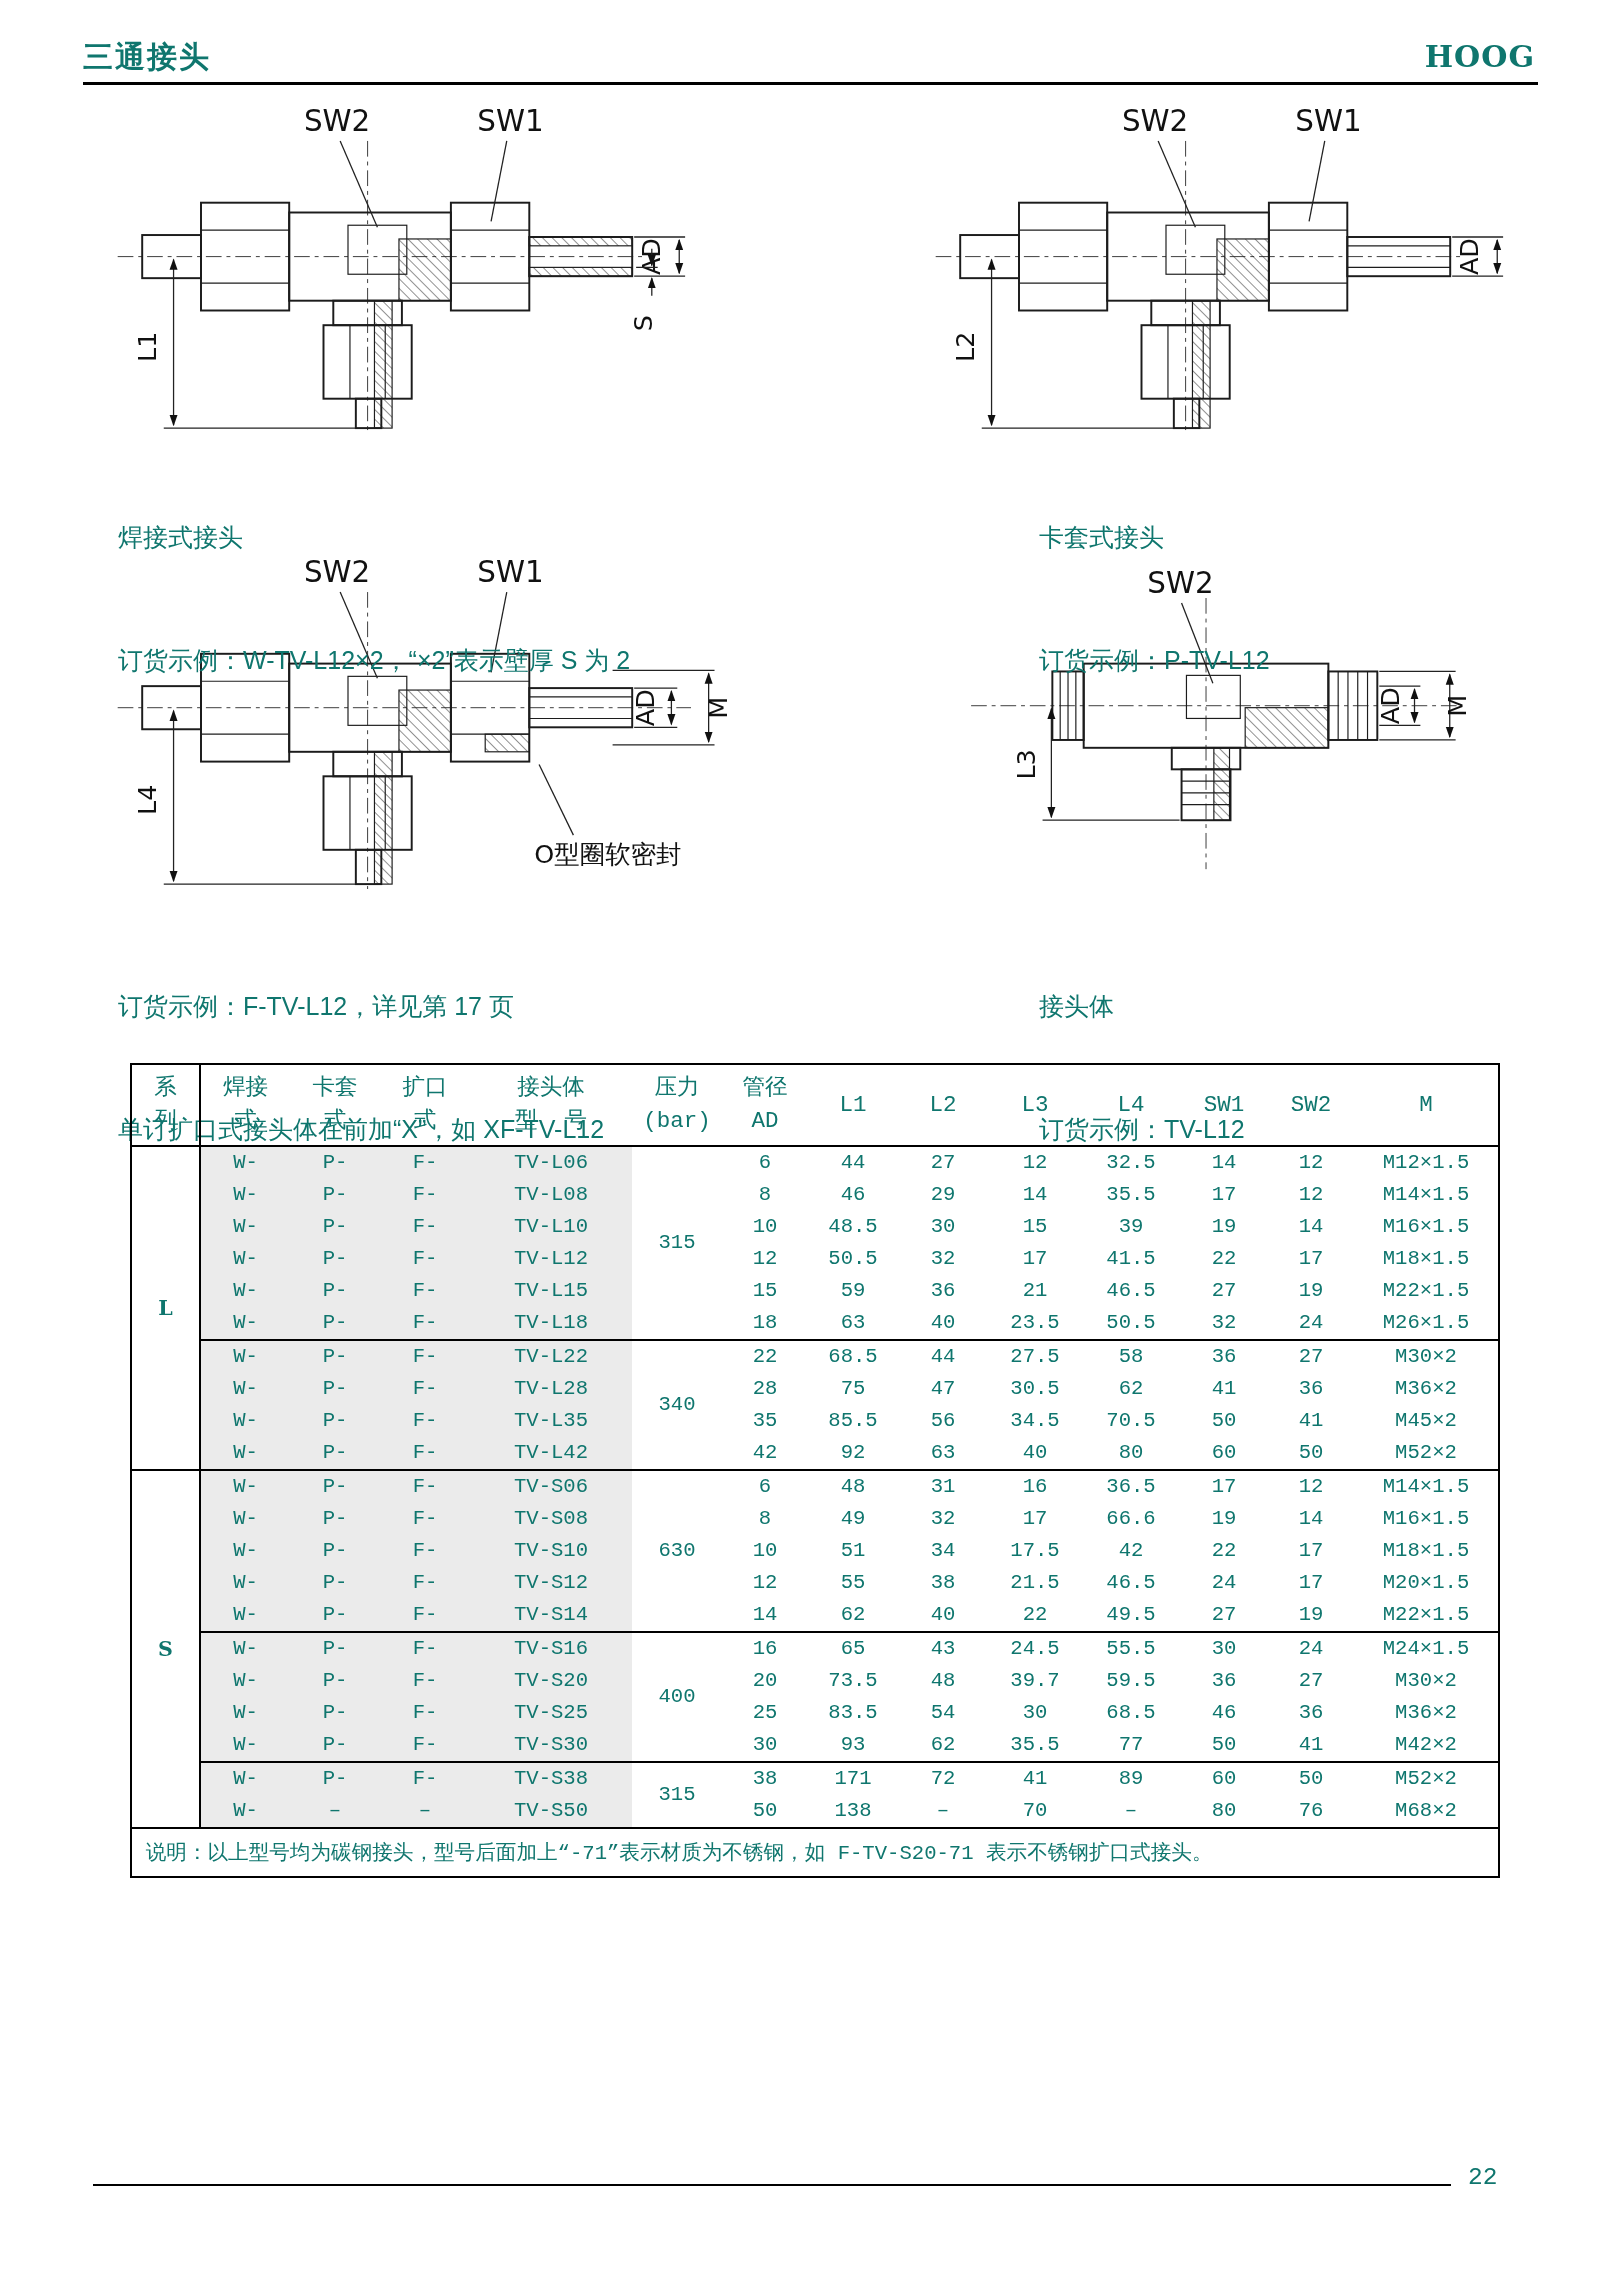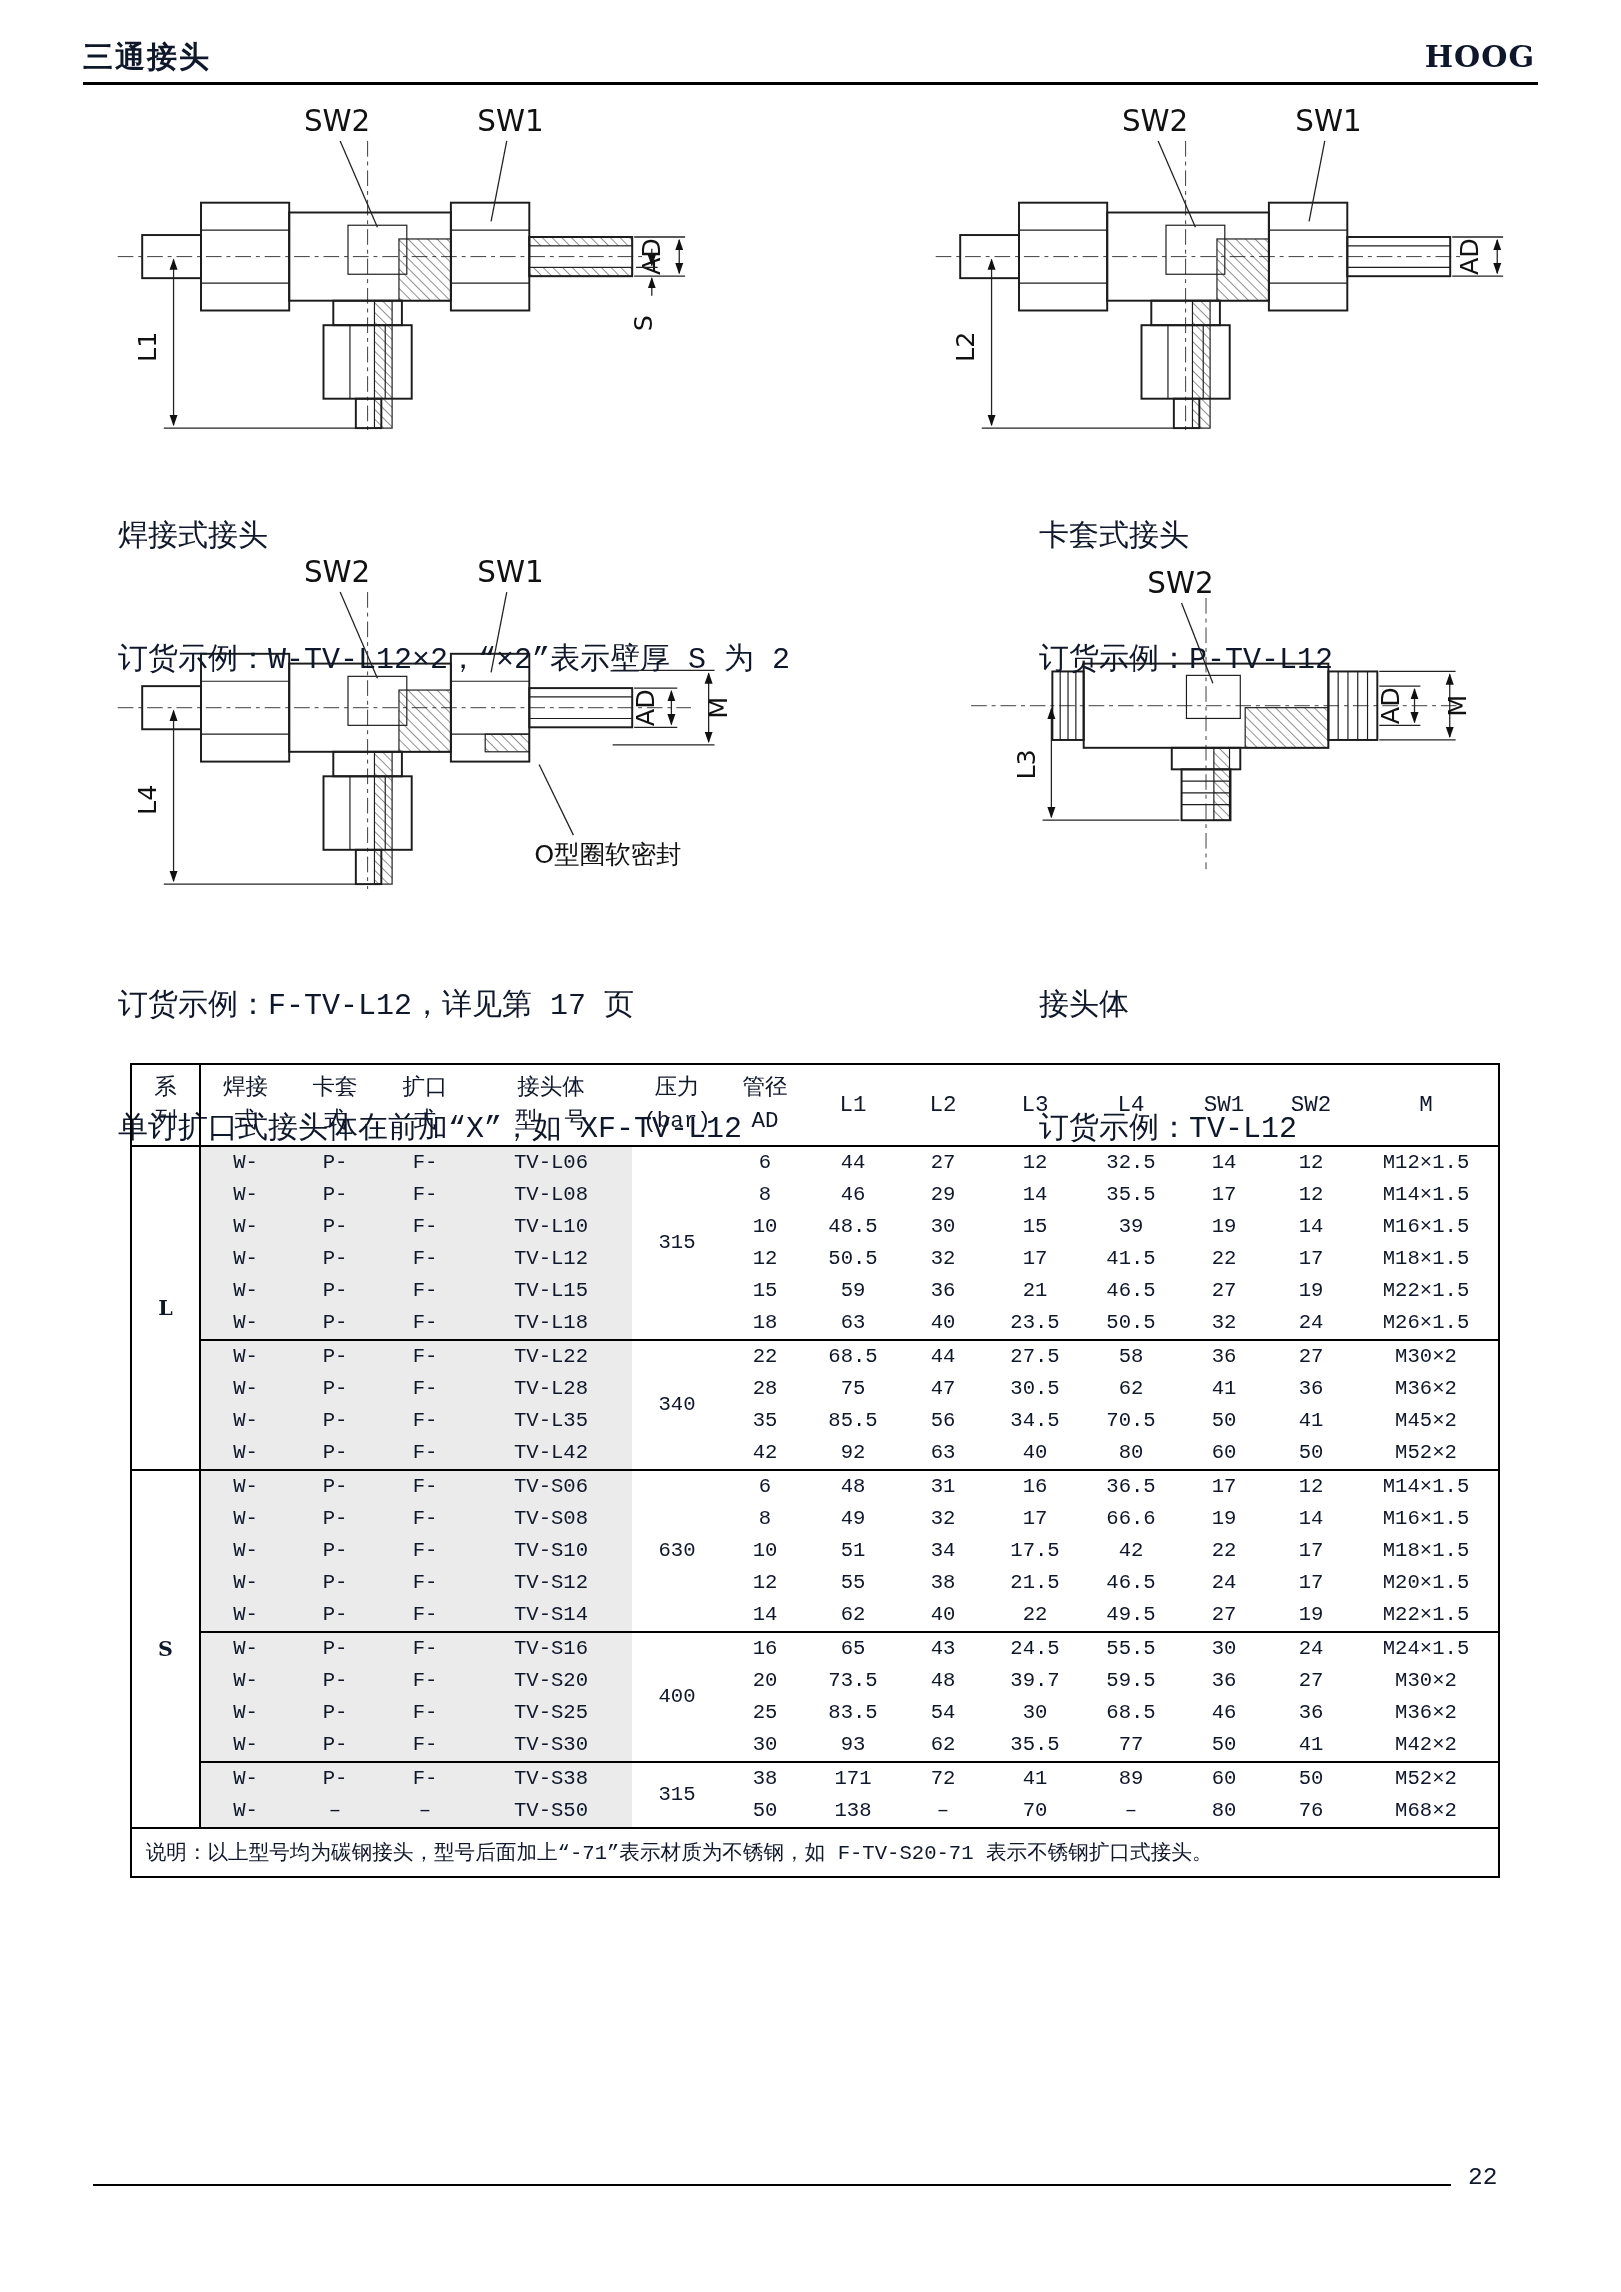--- a/index.html
+++ b/index.html
@@ -1,35 +1,35 @@
 <!DOCTYPE html>
 <html><head>
 <meta charset="utf-8">
 <style>
   html,body{margin:0;padding:0;background:#888;}
   .page{position:relative;width:1621px;height:2293px;background:#ffffff;margin:0 auto;overflow:hidden;
-        font-family:"DejaVu Sans",sans-serif;color:#0f172a;}
+        font-family:"DejaVu Sans",sans-serif;color:#0f766e;}
   
   .hdr-title{position:absolute;left:83px;top:37px;font-size:30px;font-weight:bold;letter-spacing:2px;}
   .hdr-brand{position:absolute;right:86px;top:39px;font-size:30px;font-weight:bold;
              font-family:"DejaVu Serif",serif;letter-spacing:1px;}
   .hdr-rule{position:absolute;left:83px;top:82px;width:1455px;height:0;border-top:3.9px solid #000;}
   
   .drawing{position:absolute;}
   .ln{fill:none;stroke:#1c1c1c;stroke-width:2;}
   .thin{stroke-width:1.2;}
   .cl{fill:none;stroke:#3a3a3a;stroke-width:1;stroke-dasharray:16 5 4 5;}
   .dim{fill:none;stroke:#222;stroke-width:1.3;}
   .hat{fill:url(#hatch);stroke:#1c1c1c;stroke-width:1.2;}
   text.lab{font-family:"DejaVu Sans",sans-serif;font-size:30px;fill:#111;}
   text.dlab{font-size:26px;}
   text.ann{font-size:26px;}
   
-  .caption{position:absolute;font-size:30px;line-height:41px;white-space:pre;
-           font-family:Liberation Mono, monospace;}
+  .caption{position:absolute;font-size:25px;line-height:41px;white-space:pre;
+           font-family:Liberation Sans, sans-serif;}
   
   .spec-table{position:absolute;left:130px;top:1063px;border-collapse:collapse;table-layout:fixed;
               width:1369px;border:2.9px solid #000;
               font-family:"Liberation Mono","DejaVu Sans",monospace;}
   .spec-table thead th{border-bottom:2.9px solid #000;font-weight:normal;font-size:22.5px;
                        padding:6.9px 0;vertical-align:middle;text-align:center;}
   .spec-table th div{white-space:pre;line-height:33px;}
   .spec-table td{text-align:center;font-size:20.6px;height:32px;padding:0;vertical-align:middle;}
   .col-series{border-right:2px solid #000;}
   .shade{background:#ebebeb;}

